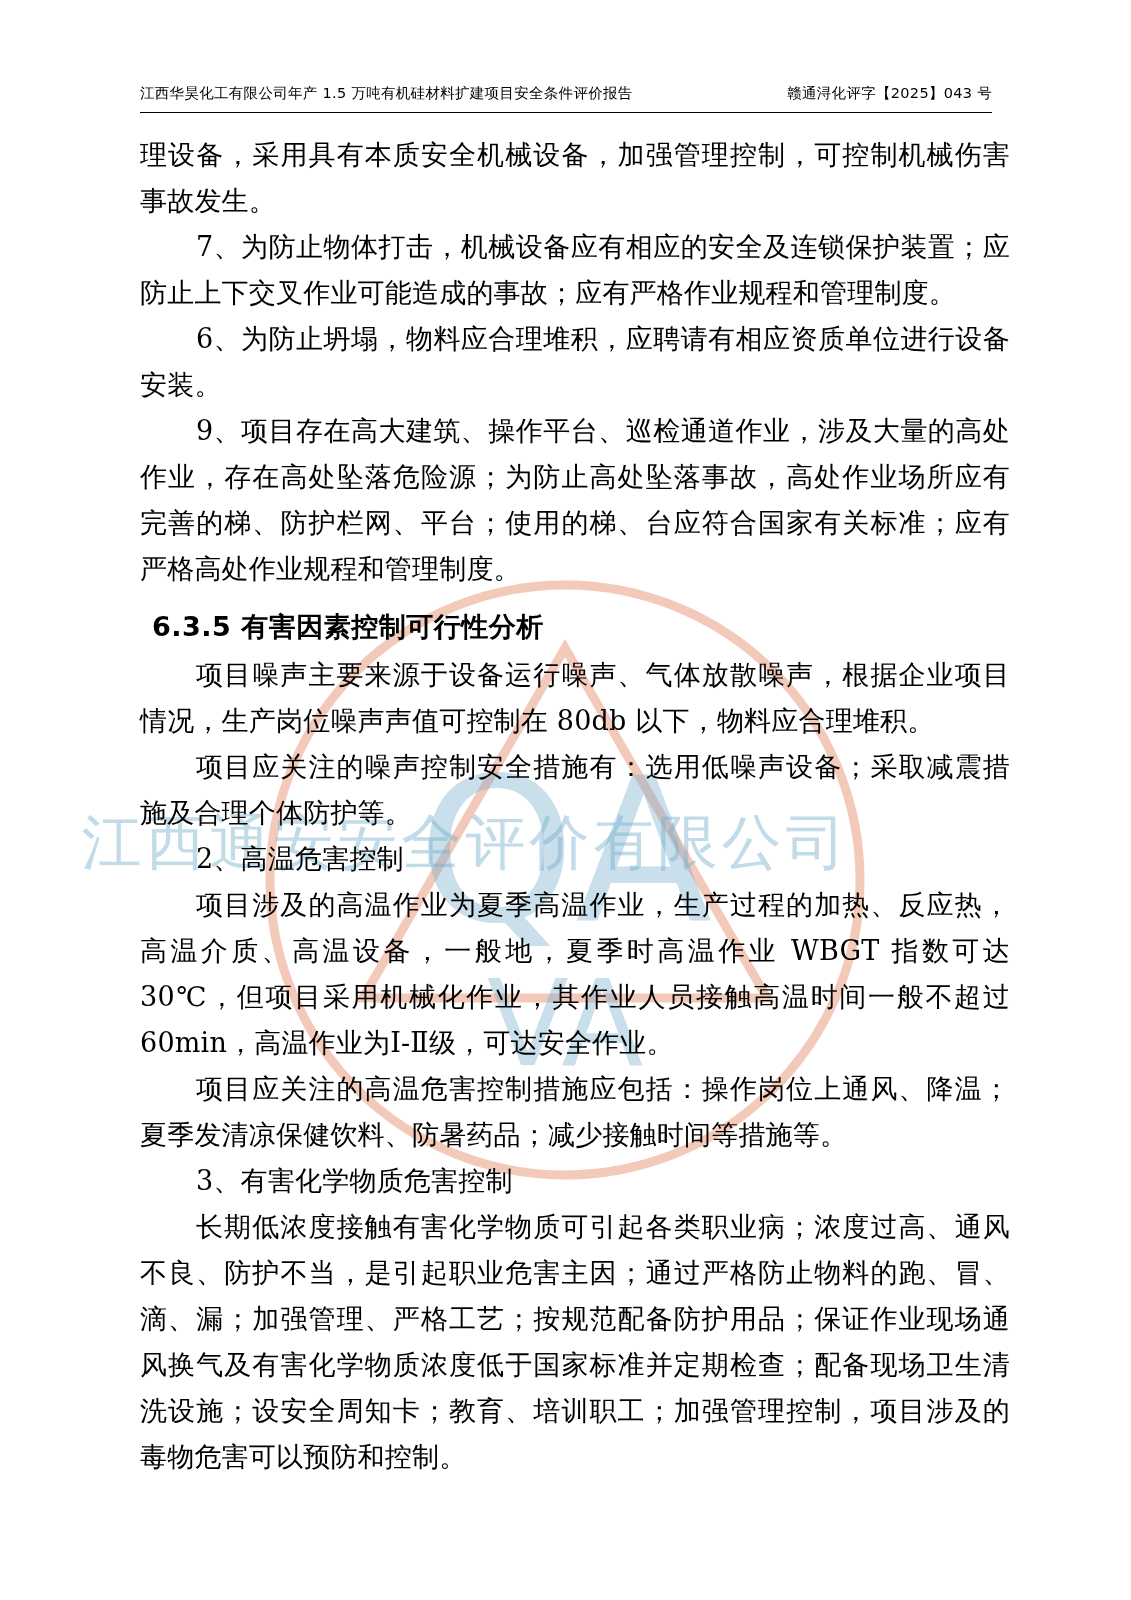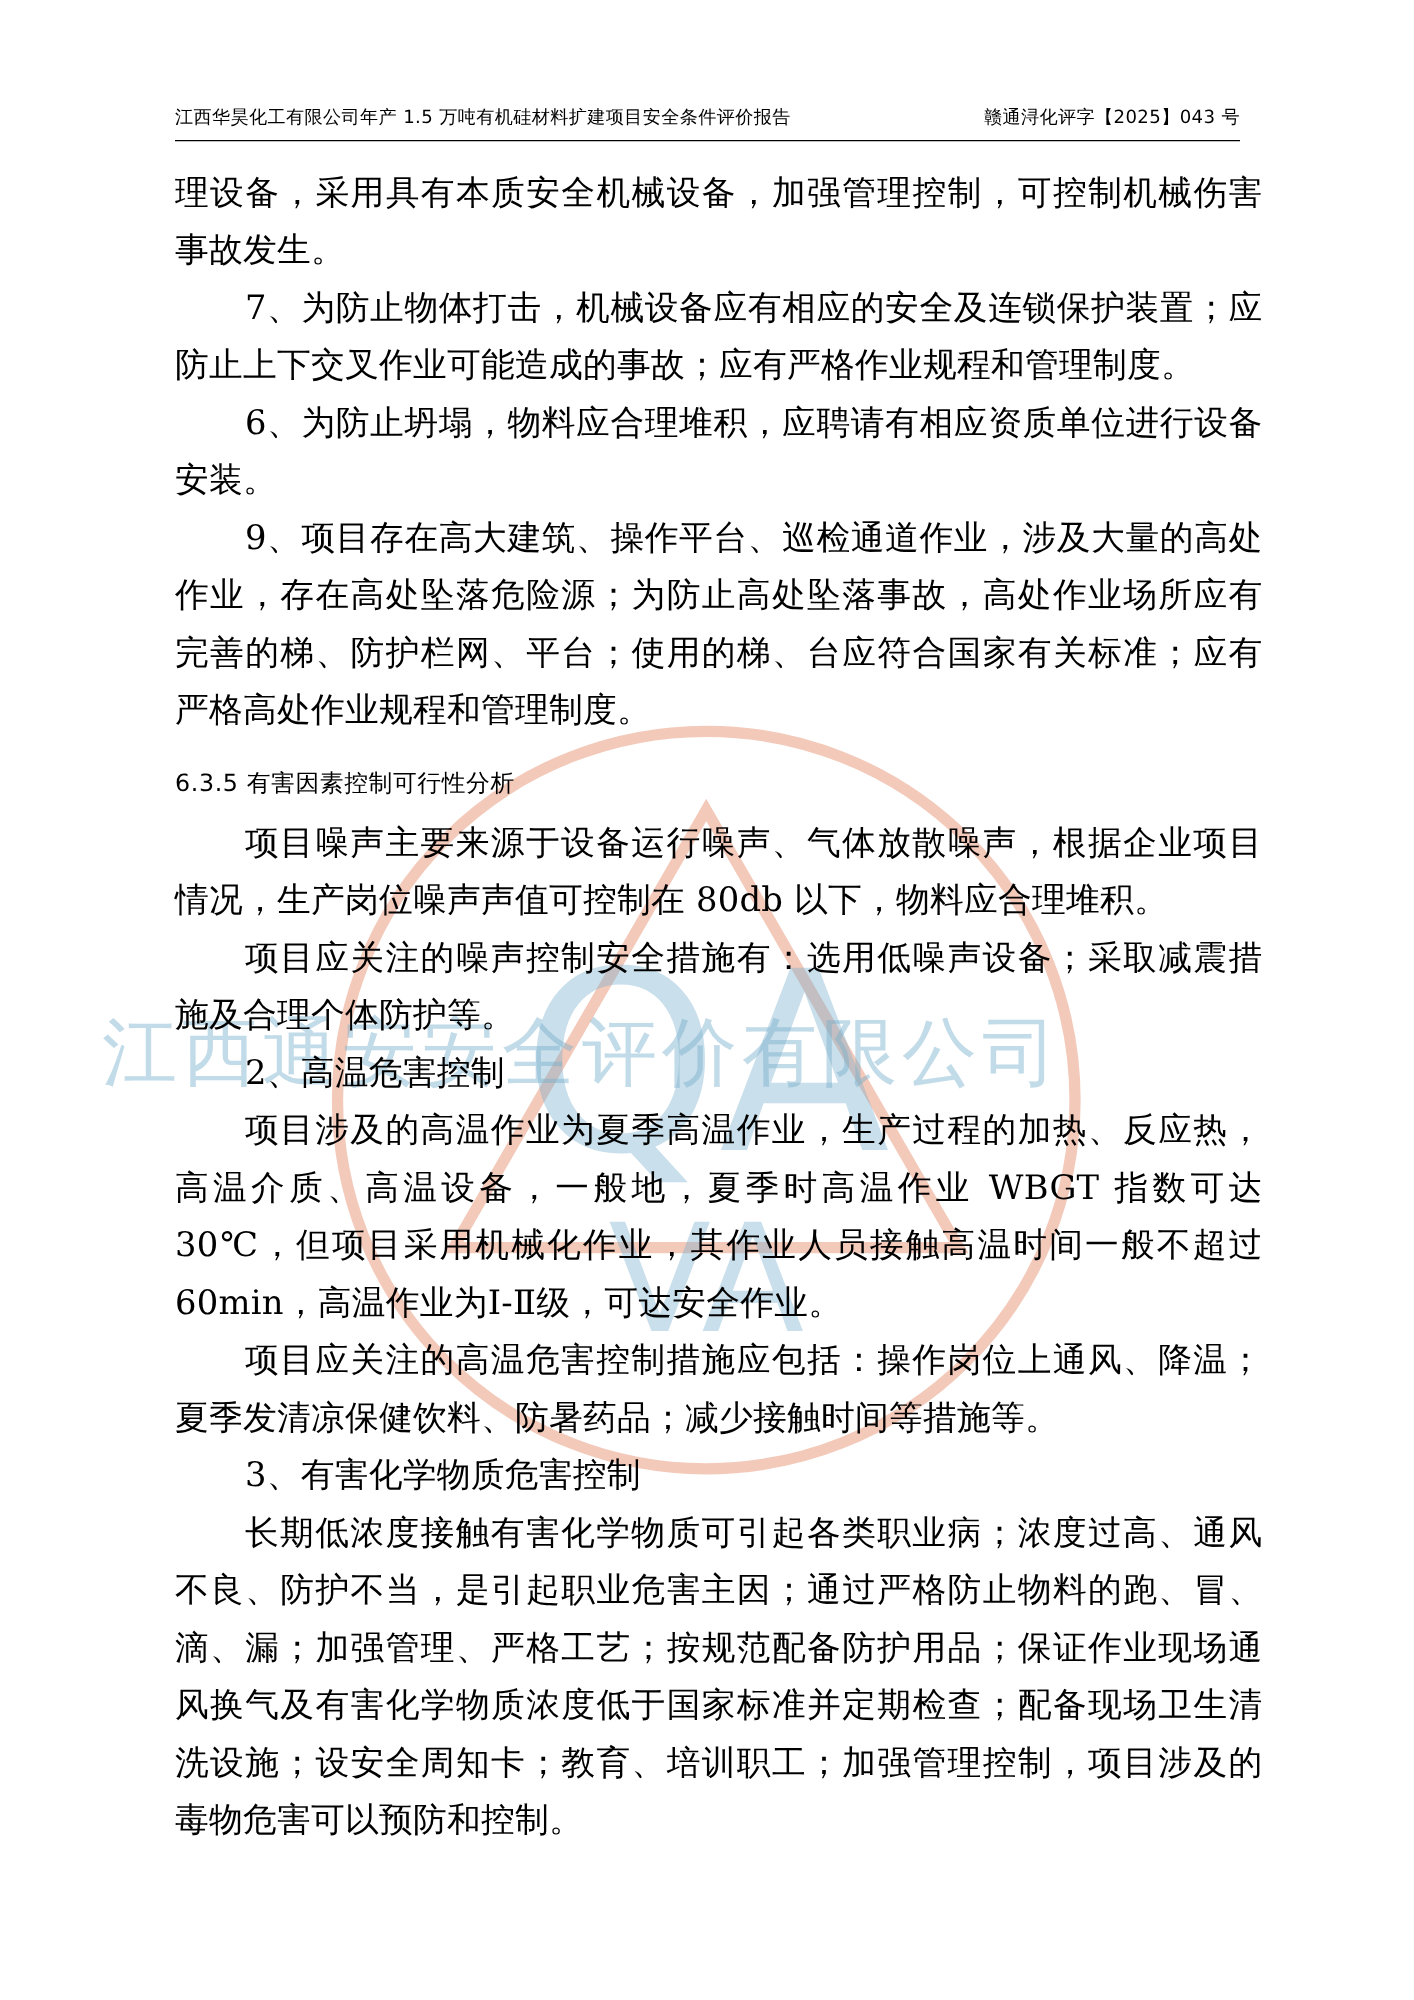--- a/index.html
+++ b/index.html
@@ -79,25 +79,25 @@
     font-size: 27px;
     line-height: 46px;
     text-align: justify;
     text-justify: inter-ideograph;
     letter-spacing: 0.2px;
   }
   p.ind {
     text-indent: 56px;
   }
   h2.section {
-    margin: 12px 0 2px 0;
+    margin: 12px 0 2px 12px;
     font-family: "DejaVu Sans", "Liberation Sans", sans-serif;
-    font-size: 19px;
+    font-size: 27px;
     line-height: 46px;
-    font-weight: normal;
+    font-weight: bold;
     letter-spacing: 0.5px;
   }
 </style>
 </head>
 <body>
 
 <div class="page">
 
   <div class="watermark">
     <svg width="1131" height="1600" viewBox="0 0 1131 1600">

